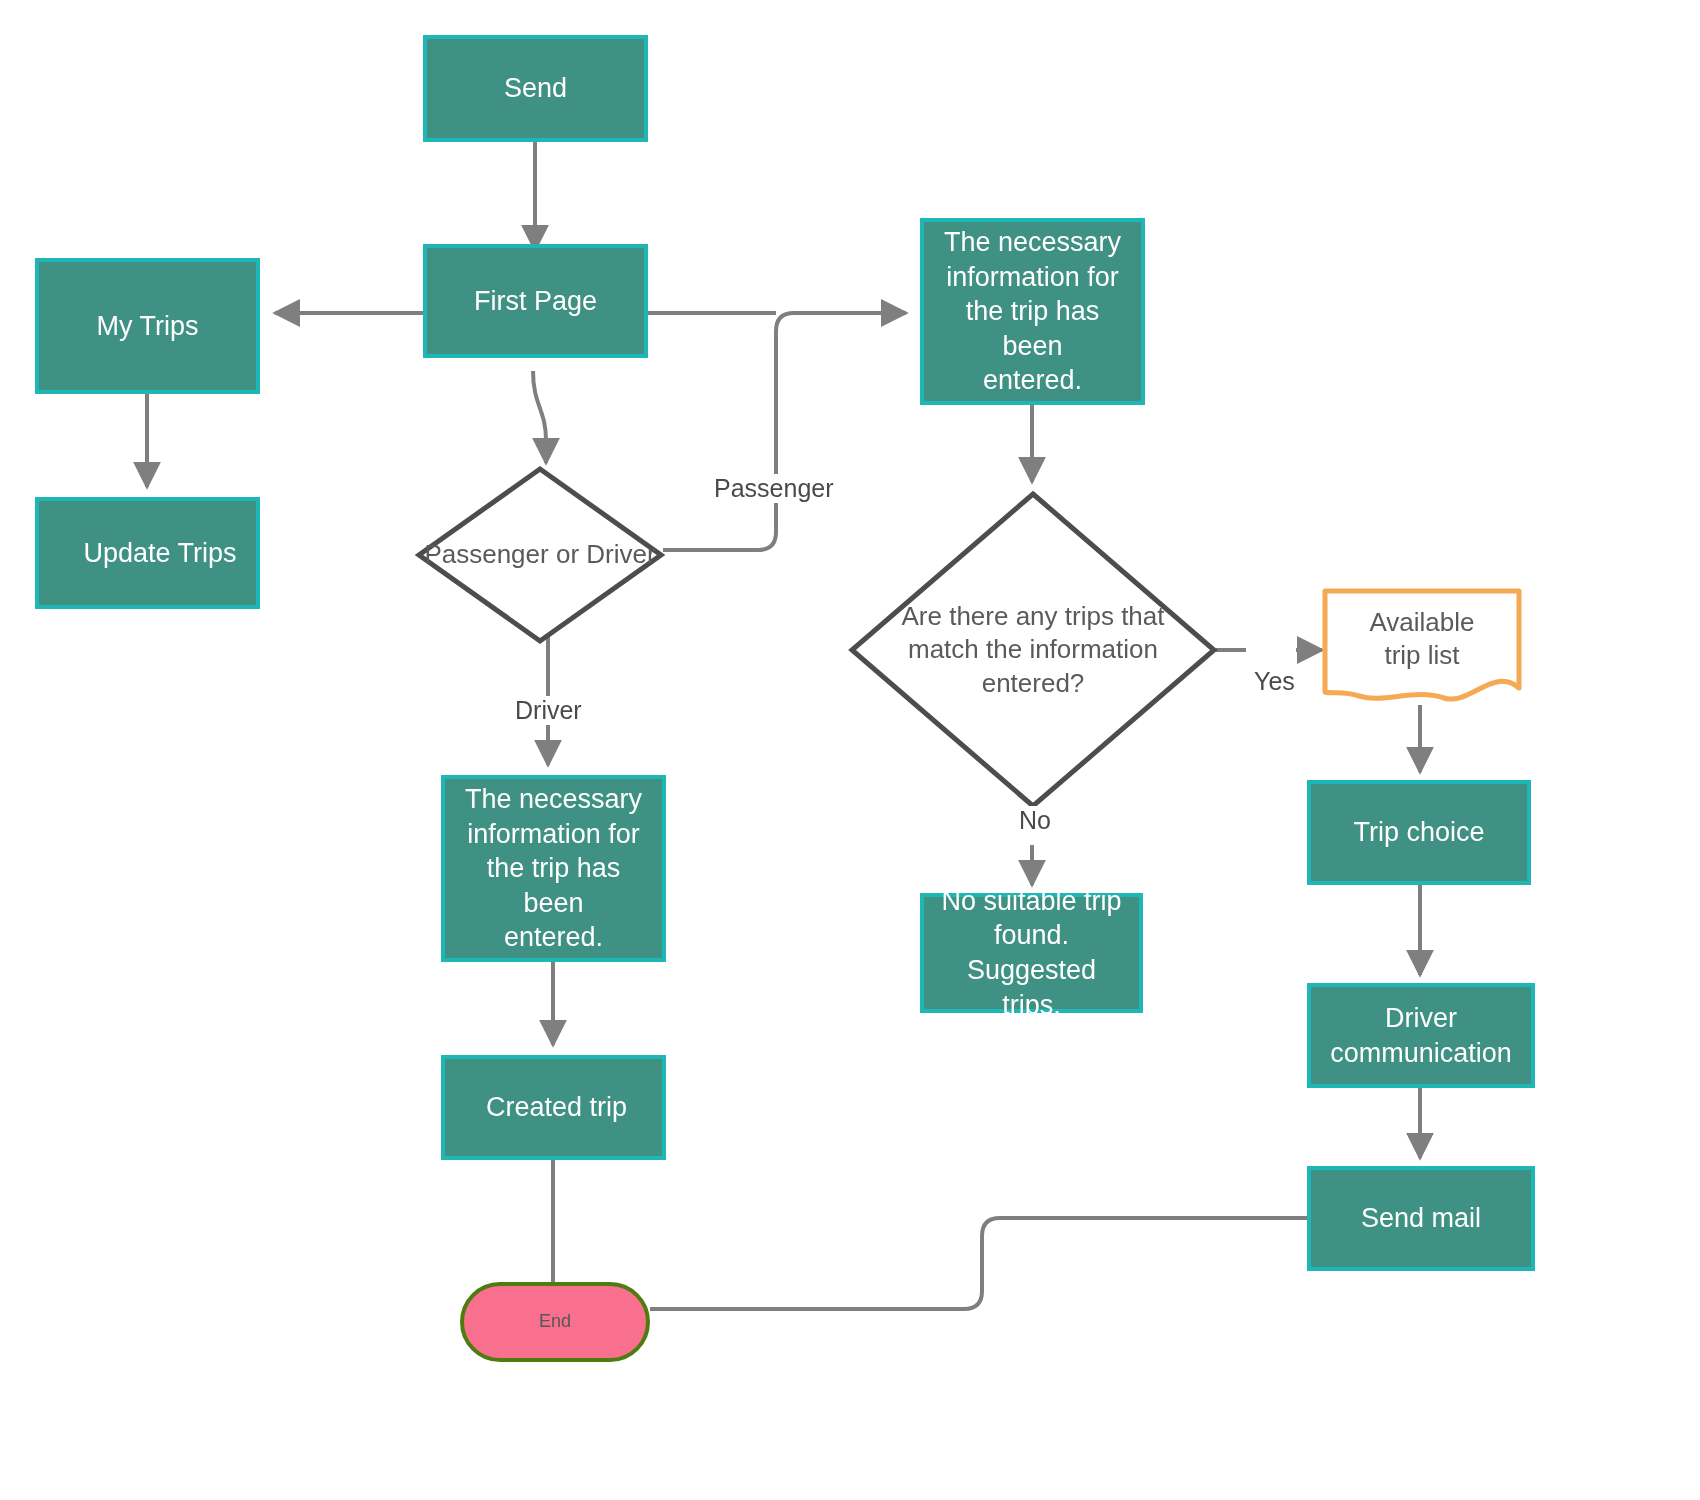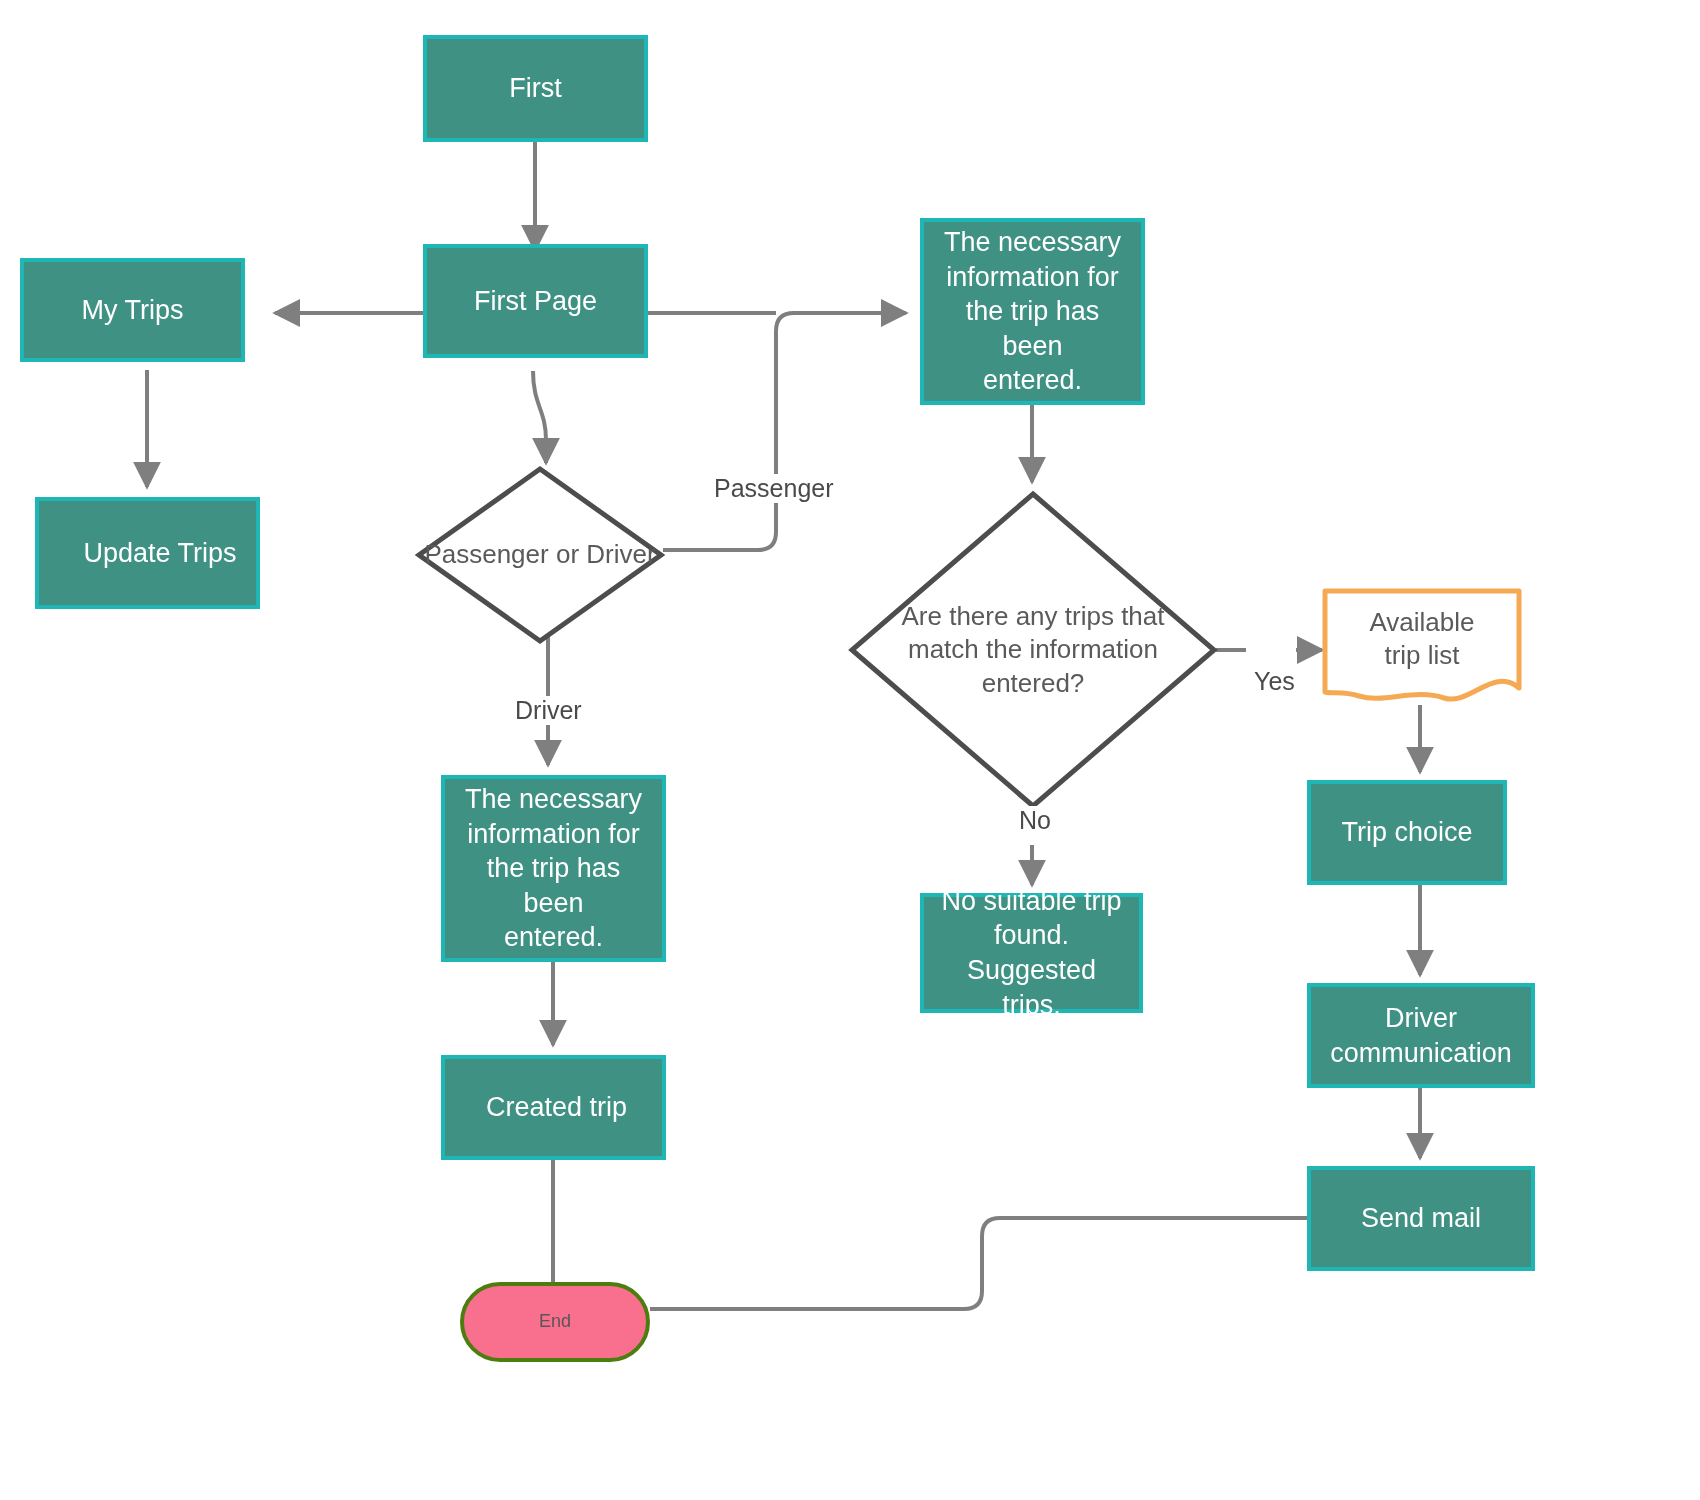--- a/index.html
+++ b/index.html
@@ -166,28 +166,28 @@
     <g>
       <path d="M 1420 1088 L 1420 1158" stroke="#7F7F7F" stroke-width="4" fill="none" marker-end="url(#arrow)"></path>
     </g>
 
     <g>
       <path d="M 1307 1218 L 1000 1218 Q 982 1218 982 1236 L 982 1291 Q 982 1309 964 1309 L 650 1309" stroke="#7F7F7F" stroke-width="4" fill="none"></path>
     </g>
   </svg>
 
   <div class="node proc" style="left:423px; top:35px; width:225px; height:107px;">
-    <span>First</span>
+    <span>Send</span>
   </div>
 
   <div class="node proc" style="left:423px; top:244px; width:225px; height:114px;">
     <span>First Page</span>
   </div>
 
-  <div class="node proc" style="left:20px; top:258px; width:225px; height:104px;">
+  <div class="node proc" style="left:35px; top:258px; width:225px; height:136px;">
     <span>My Trips</span>
   </div>
 
   <div class="node proc" style="left:35px; top:497px; width:225px; height:112px;padding-left:35px;">
     <span>Update Trips</span>
   </div>
 
   <div class="node decision" style="left:415px; top:465px; width:250px; height:180px;">
     <svg class="dshape" viewBox="0 0 250 180" preserveAspectRatio="none">
       <polygon points="125,4 246,90 125,176 4,90" fill="#ffffff" stroke="#4D4D4D" stroke-width="5"></polygon>
@@ -241,21 +241,21 @@
   <div class="node docnode" style="left:1322px; top:588px; width:200px; height:118px; flex-direction:column;">
     <svg class="docshape" viewBox="0 0 200 118" preserveAspectRatio="none">
       <path d="M 3 3 L 197 3 L 197 100 C 172 78, 147 118, 122 110 C 92 100, 62 116, 37 108 C 22 103, 10 106, 3 104 Z" fill="#ffffff" stroke="#F5A953" stroke-width="5" stroke-linejoin="round"></path>
     </svg>
     <div class="doctext" style="margin-bottom:16px;">
       <span>Available</span><br>
       <span>trip list</span>
     </div>
   </div>
 
-  <div class="node proc" style="left:1307px; top:780px; width:200px; height:105px;">
+  <div class="node proc" style="left:1307px; top:780px; width:224px; height:105px;">
     <span>Trip choice</span>
   </div>
 
   <div class="node proc" style="left:1307px; top:983px; width:228px; height:105px; flex-direction:column;">
     <span>Driver</span>
     <span>communication</span>
   </div>
 
   <div class="node proc" style="left:1307px; top:1166px; width:228px; height:105px;">
     <span>Send mail</span>

